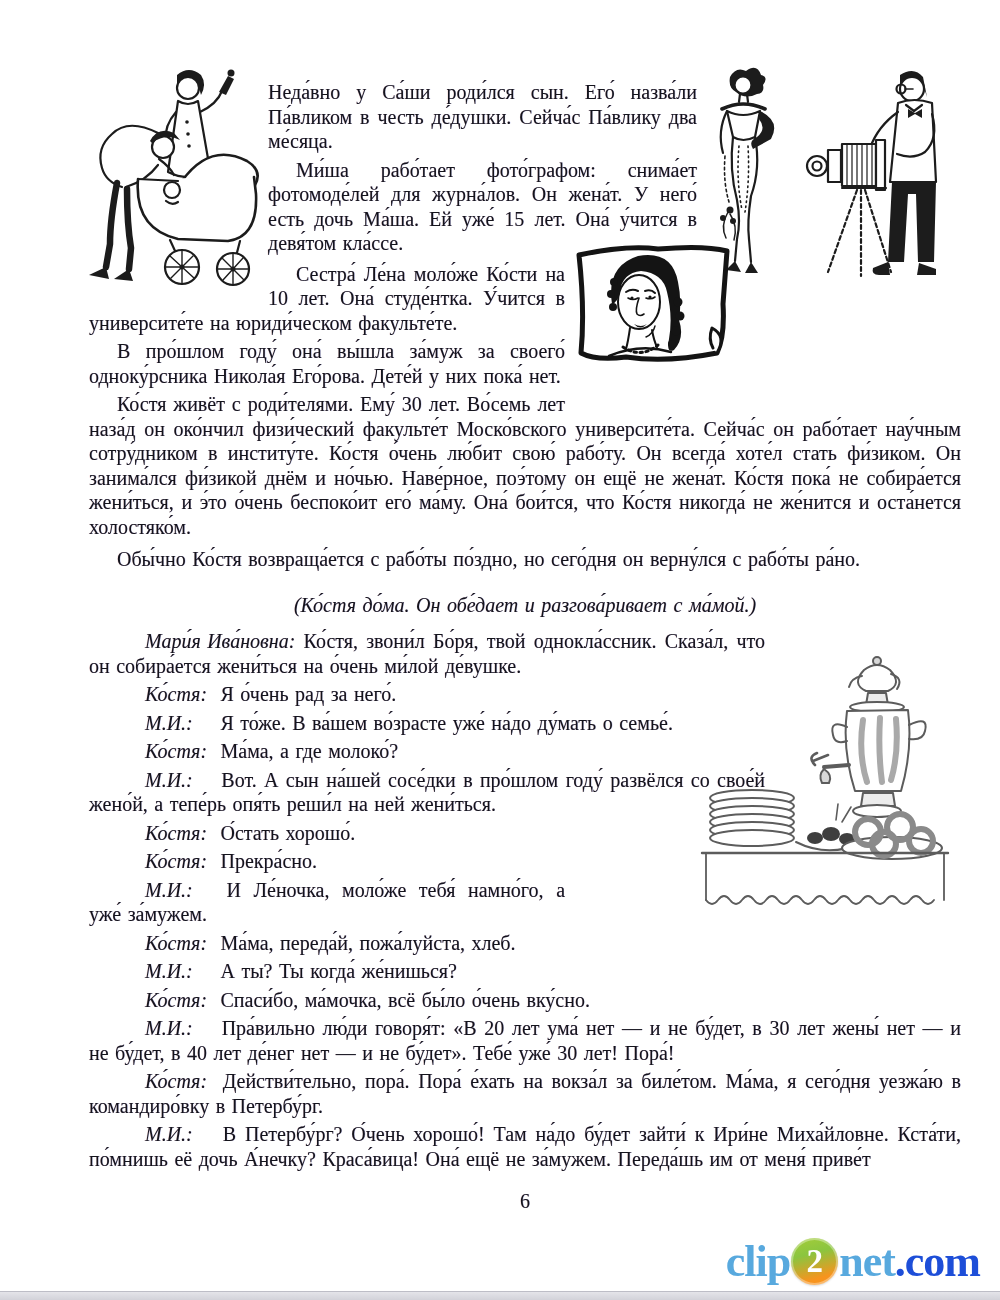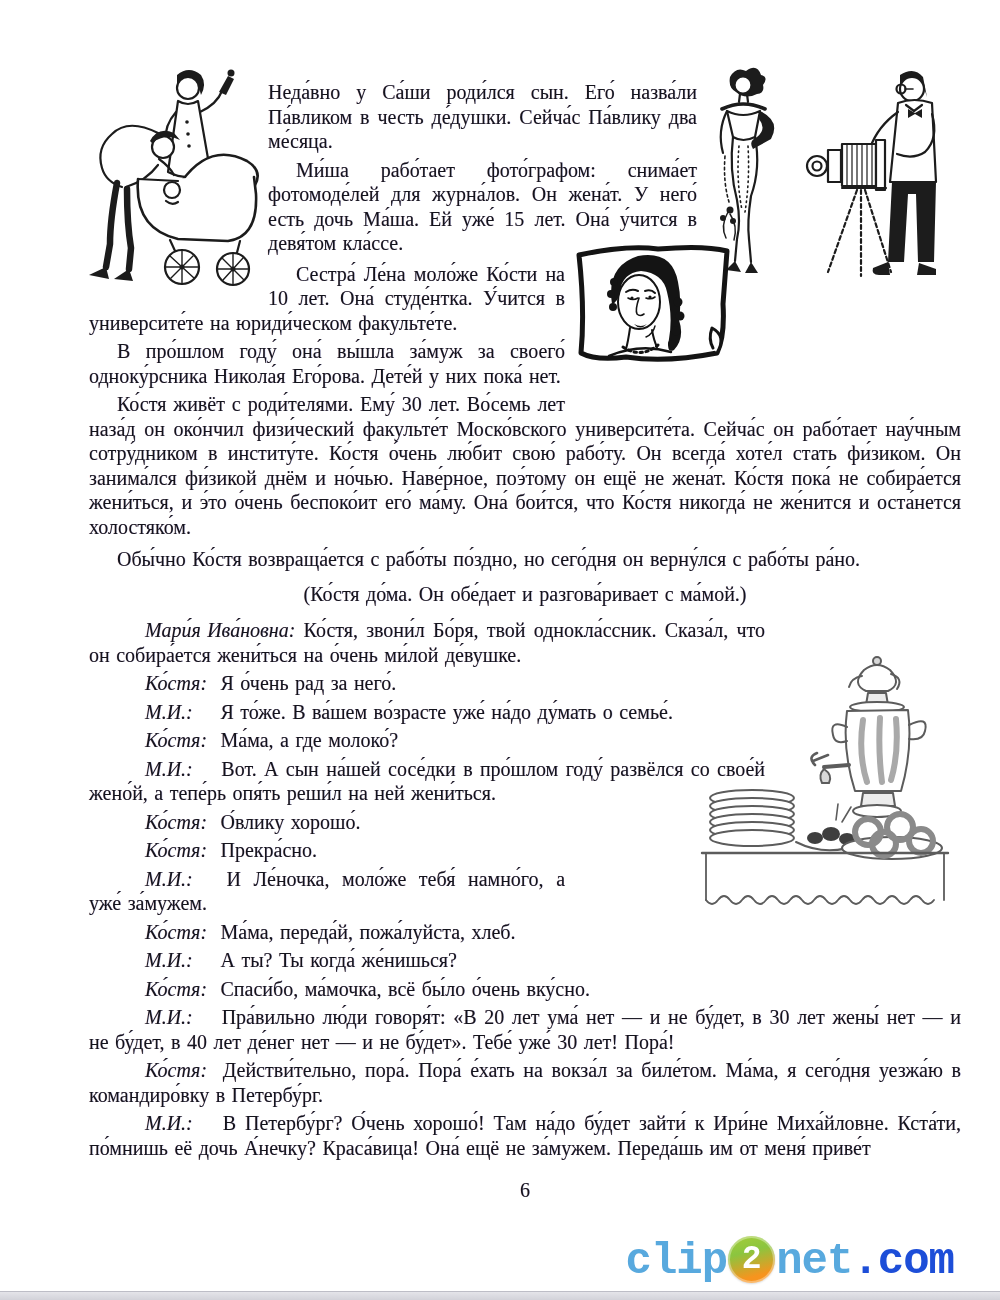--- a/index.html
+++ b/index.html
@@ -21,36 +21,36 @@
   
   .fl-carriage{float:left;  width:183px; height:224px;}
   .fl-photo   {float:right; width:268px; height:178px;}
   .fl-portrait{float:right; clear:right; width:400px; height:146px;}
   .fl-sam1    {float:right; width:200px; height:196px;}
   .fl-sam2    {float:right; clear:right; width:400px; height:54px;}
   .sp-p2{margin-bottom:6px !important;}
   .sp-p4{margin-bottom:2px !important;}
   .sp-p5{margin-bottom:8px !important;}
   .stage{
-    margin:10px 0 12px !important;
-    text-align:center; text-indent:0;
+    margin:21px 0 12px !important;
+    text-align:center; font-style:italic; text-indent:0;
   }
   .dlg .speaker{
     display:inline-block; min-width:97px; font-style:italic;
   }
   .pagenum{
     clear:both; text-align:center; margin-top:18px !important;
     text-indent:0;
   }
   .illus{position:absolute; pointer-events:none;}
   
   .watermark{
-    position:absolute; top:1236px; right:46px;
-    display:flex; 
-    font-family:Liberation Mono, monospace;
+    position:absolute; top:1236px; right:20px;
+    display:flex; align-items:center;
+    font-family:Liberation Serif, serif;
     font-weight:bold; font-size:44px; letter-spacing:-1px;
     text-shadow:none;
   }
   .wm-blue{color:#58a9de;}
   .wm-gray{color:#1d4ed8; font-weight:bold;}
   .wm-circle{
     width:47px; height:47px; border-radius:50%;
     background:linear-gradient(165deg,#9ecb3b 10%,#8bc53f 35%,#f7941e 80%);
     box-shadow:inset 0 0 0 2px rgba(255,255,255,.35), 0 1px 2px rgba(0,0,0,.15);
     color:#fff; font-size:33px; line-height:47px; text-align:center;
@@ -245,21 +245,21 @@
     <p class="stage">(Ко́стя до́ма. Он обе́дает и разгова́ривает с ма́мой.)</p>
 
     <div class="fl-sam1"></div>
     <div class="fl-sam2"></div>
 
     <p class="indent dlg"><span class="speaker">Мари́я Ива́новна:</span> <span>Ко́стя, звони́л Бо́ря, твой однокла́ссник. Сказа́л, что он собира́ется жени́ться на о́чень ми́лой де́вушке.</span></p>
     <p class="indent dlg"><span class="speaker">Ко́стя:</span> <span>Я о́чень рад за него́.</span></p>
     <p class="indent dlg"><span class="speaker">М.И.:</span> <span>Я то́же. В ва́шем во́зрасте уже́ на́до ду́мать о семье́.</span></p>
     <p class="indent dlg"><span class="speaker">Ко́стя:</span> <span>Ма́ма, а где молоко́?</span></p>
     <p class="indent dlg"><span class="speaker">М.И.:</span> <span>Вот. А сын на́шей сосе́дки в про́шлом году́ развёлся со свое́й жено́й, а тепе́рь опя́ть реши́л на ней жени́ться.</span></p>
-    <p class="indent dlg"><span class="speaker">Ко́стя:</span> <span>О́влику хорошо́.</span></p>
+    <p class="indent dlg"><span class="speaker">Ко́стя:</span> <span>О́стать хорошо́.</span></p>
     <p class="indent dlg"><span class="speaker">Ко́стя:</span> <span>Прекра́сно.</span></p>
     <p class="indent dlg"><span class="speaker">М.И.:</span> <span>И Ле́ночка, моло́же тебя́ намно́го, а уже́ за́мужем.</span></p>
     <p class="indent dlg"><span class="speaker">Ко́стя:</span> <span>Ма́ма, переда́й, пожа́луйста, хлеб.</span></p>
     <p class="indent dlg"><span class="speaker">М.И.:</span> <span>А ты? Ты когда́ же́нишься?</span></p>
     <p class="indent dlg"><span class="speaker">Ко́стя:</span> <span>Спаси́бо, ма́мочка, всё бы́ло о́чень вку́сно.</span></p>
     <p class="indent dlg"><span class="speaker">М.И.:</span> <span>Пра́вильно лю́ди говоря́т: «В 20 лет ума́ нет — и не бу́дет, в 30 лет жены́ нет — и не бу́дет, в 40 лет де́нег нет — и не бу́дет». Тебе́ уже́ 30 лет! Пора́!</span></p>
     <p class="indent dlg"><span class="speaker">Ко́стя:</span> <span>Действи́тельно, пора́. Пора́ е́хать на вокза́л за биле́том. Ма́ма, я сего́дня уезжа́ю в командиро́вку в Петербу́рг.</span></p>
     <p class="indent dlg"><span class="speaker">М.И.:</span> <span>В Петербу́рг? О́чень хорошо́! Там на́до бу́дет зайти́ к Ири́не Миха́йловне. Кста́ти, по́мнишь её дочь А́нечку? Краса́вица! Она́ ещё не за́мужем. Переда́шь им от меня́ приве́т</span></p>
 
     <p class="pagenum">6</p>

